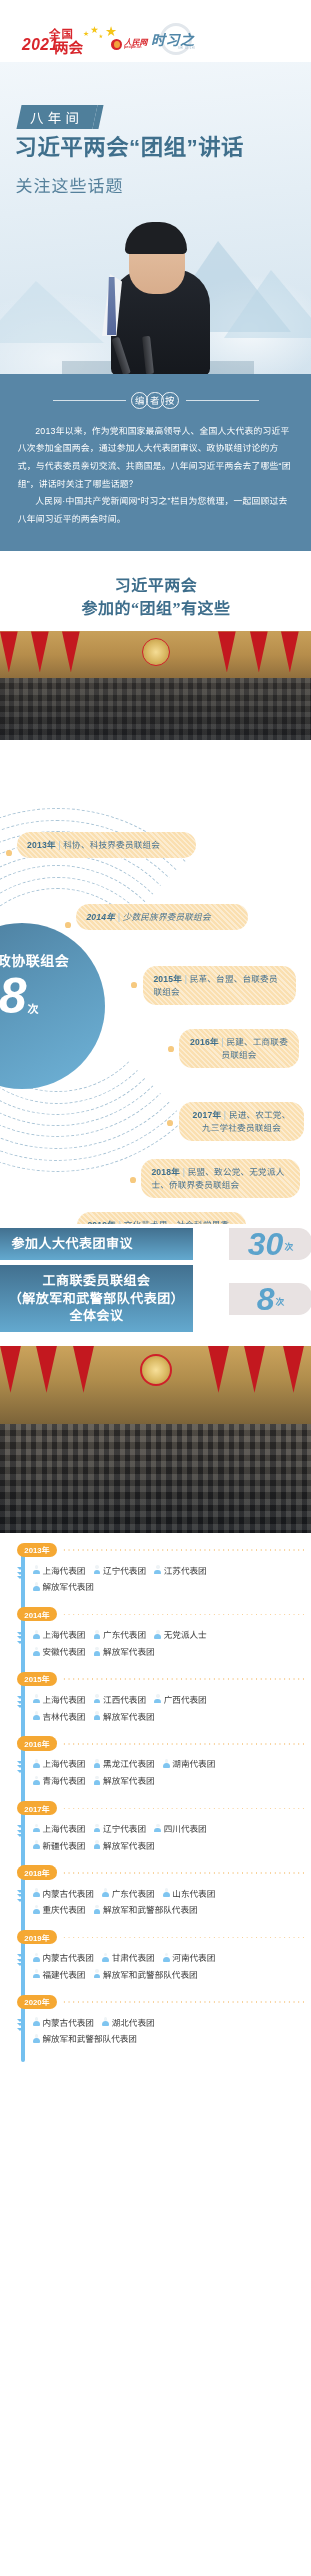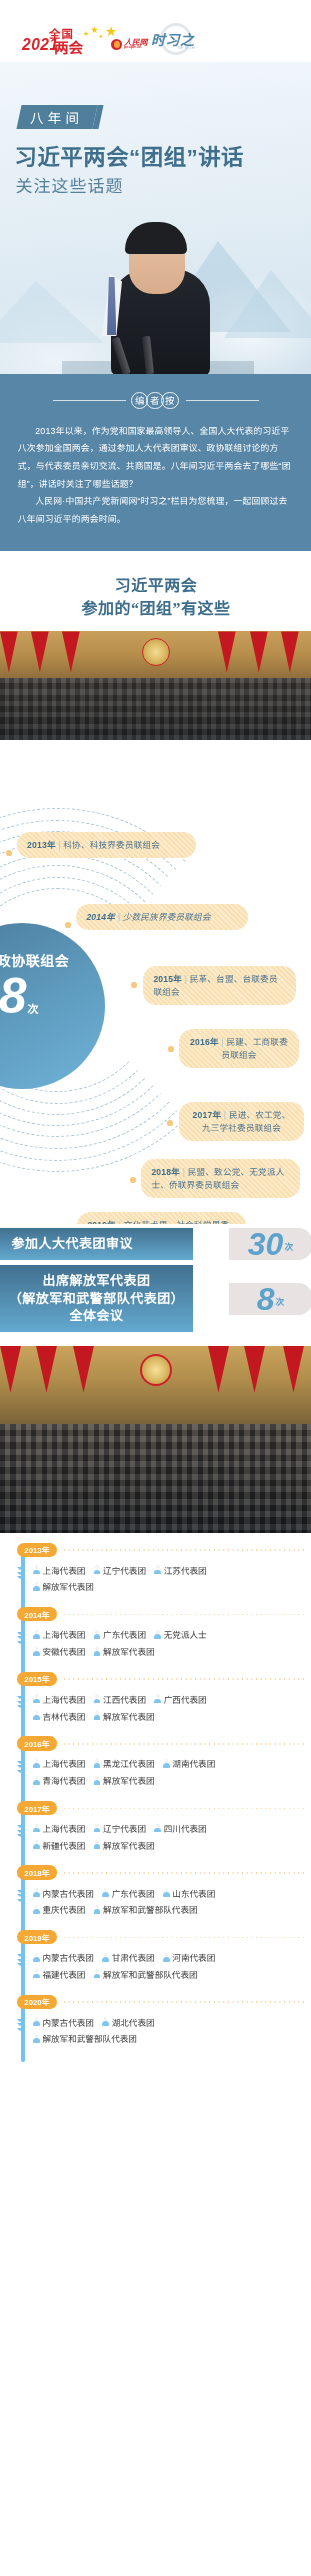--- a/index.html
+++ b/index.html
@@ -89,21 +89,21 @@
   }
   .tag8 span{
     transform: skewX(12deg); color:#fff; font-size:13.5px; letter-spacing:4.2px;
     font-weight:400;
   }
   .tag8-slash{
     position:absolute; left:95px; top:43px; width:6.2px; height:24px;
     background:#4f7f9b; transform:skewX(-12deg);
   }
   .maintitle{
-    position:absolute; left:14.6px; top:77px; font-size:22.4px; font-weight:700;
+    position:absolute; left:14.6px; top:67px; font-size:22.4px; font-weight:700;
     color:#3f6f8c; letter-spacing:0.5px; white-space:nowrap;
   }
   .subtitle{
     position:absolute; left:15.6px; top:110px; font-size:17px; color:#55809b;
     letter-spacing:1px; font-weight:400;
   }
   .portrait{
     position:absolute; left:62px; top:146px; width:192px; height:166px;
   }
   .p-body{
@@ -472,21 +472,21 @@
 
   <div class="counters">
     <div class="ctr-row r1">
       <div class="ctr-label">参加人大代表团审议</div>
       <div class="ctr-num">
         <span class="n">30</span>
         <span class="u">次</span>
       </div>
     </div>
     <div class="ctr-row r2">
-      <div class="ctr-label" style="white-space:pre-line;">出席解放军代表团
+      <div class="ctr-label" style="white-space:pre-line;">工商联委员联组会
 （解放军和武警部队代表团）全体会议</div>
       <div class="ctr-num">
         <span class="n">8</span>
         <span class="u">次</span>
       </div>
     </div>
   </div>
 
   <div class="hall2">
     <span class="h2-curtain" style="left:0"></span>

